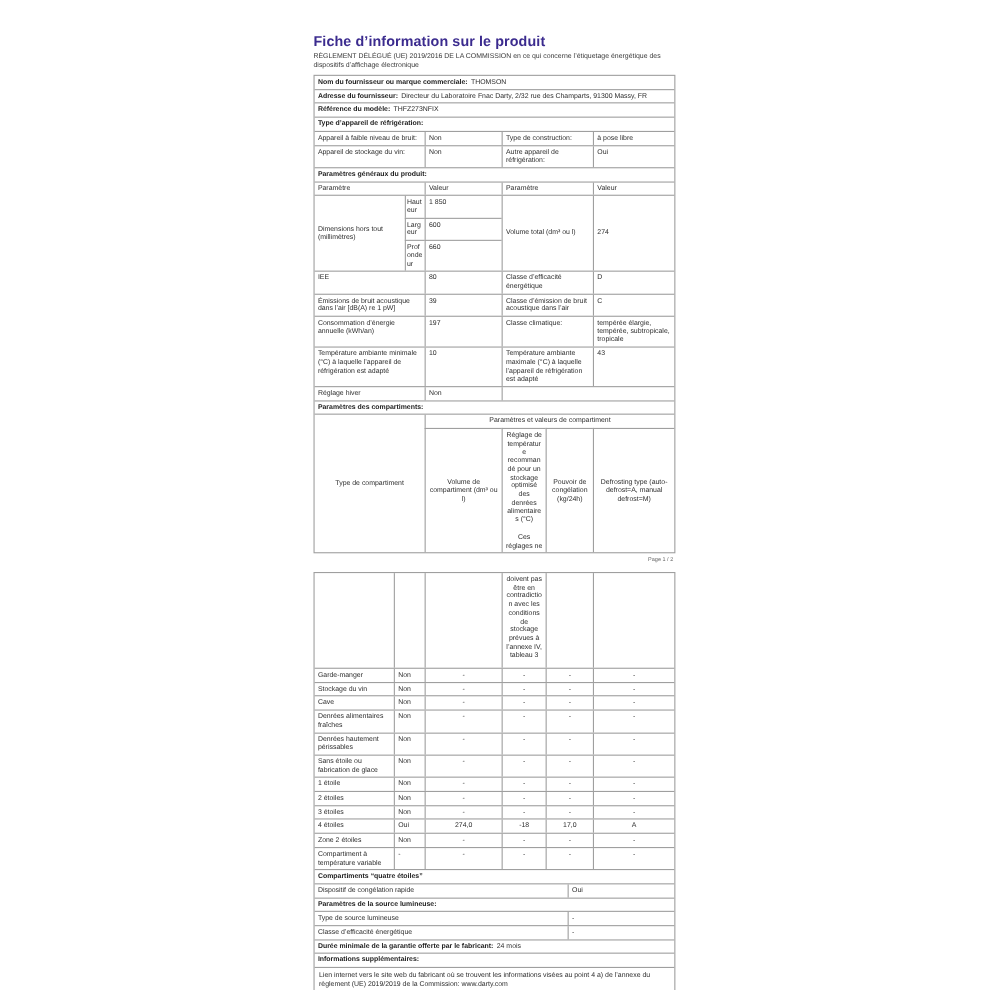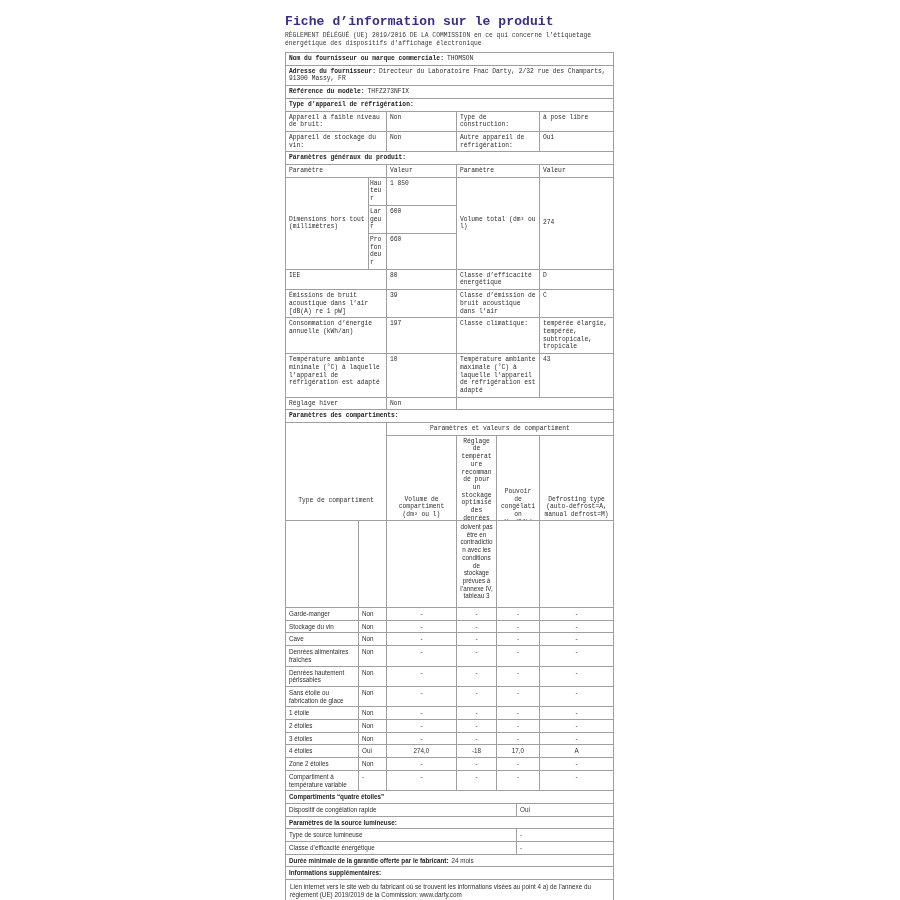--- a/index.html
+++ b/index.html
@@ -2,21 +2,21 @@
 <html lang="fr"><head>
 <meta charset="utf-8">
 <style>
   html,body{margin:0;padding:0;}
   body{
     width:900px;height:900px;background:#ffffff;position:relative;
     font-family:"Liberation Sans", sans-serif;color:#2e2e2e;
     -webkit-font-smoothing:antialiased;
   }
   .page{position:absolute;left:285px;width:329px;background:#fff;}
-  #page1{top:14px;font-family:Liberation Mono, monospace;}
+  #page1{top:30px;}
   #page2{top:520px;}
   .title{font-size:13px;font-weight:bold;color:#3b2b8e;margin:0 0 3px 0;letter-spacing:.1px;}
   .reg{font-size:6.3px;line-height:8px;margin:0 0 4px 0;color:#3a3a3a;}
   .tbl{border:1px solid #9f9f9f;}
   .row{display:grid;border-top:1px solid #9f9f9f;}
   .tbl > *:first-child{border-top:none;}
   .cell{border-left:1px solid #9f9f9f;padding:2px 3px;font-size:6.3px;line-height:7.7px;
         overflow-wrap:anywhere;hyphens:auto;min-width:0;}
   .row > .cell:first-child{border-left:none;}
   .full{grid-column:1/-1;}

